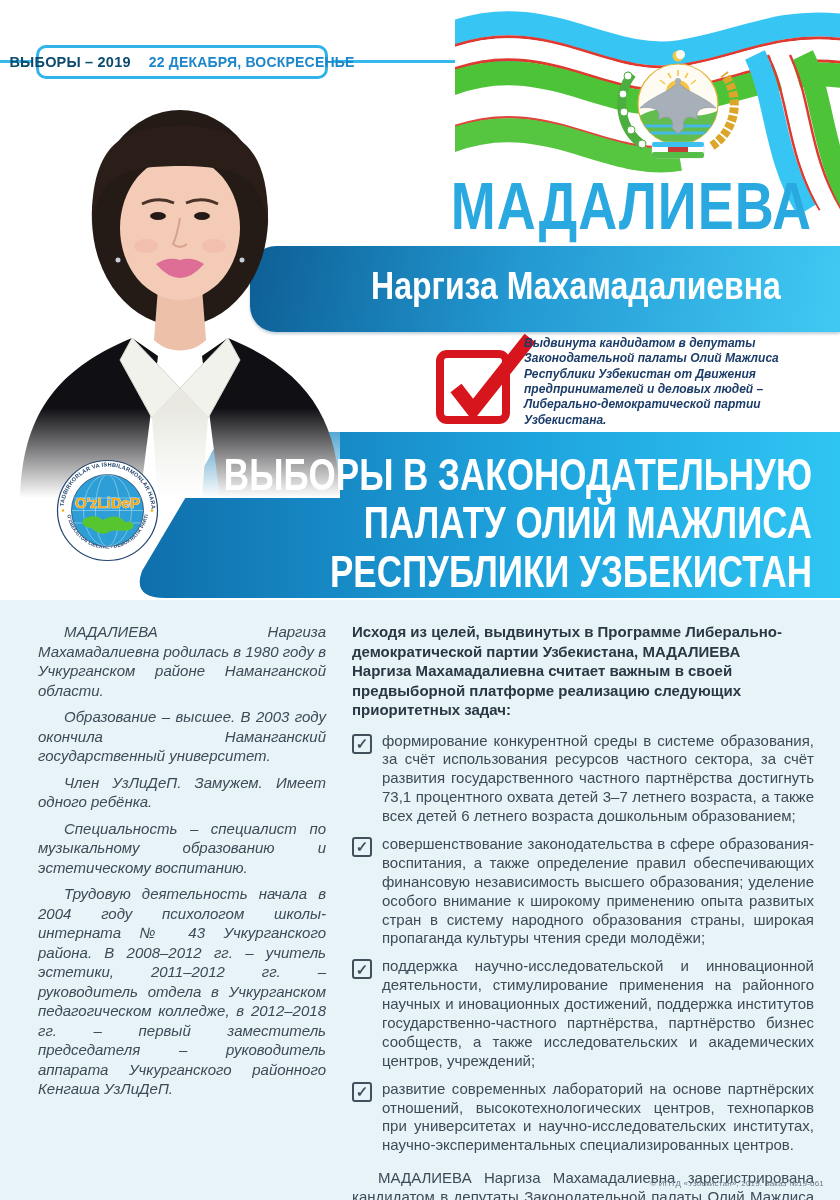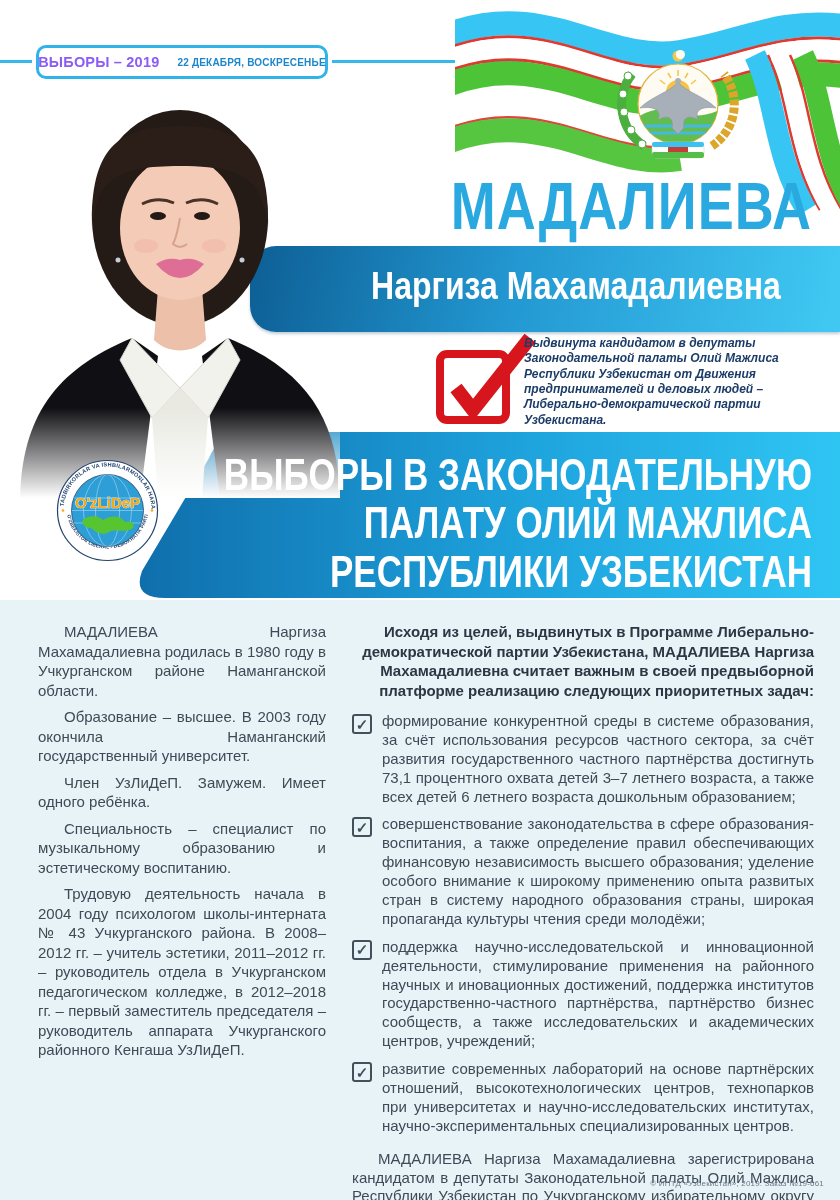--- a/index.html
+++ b/index.html
@@ -5,22 +5,22 @@
   html,body{margin:0;padding:0;background:#9e9e9e;}
   .page{position:relative;width:840px;height:1200px;margin:0 auto;background:#ffffff;
         overflow:hidden;font-family:"Liberation Sans",sans-serif;}
   .abs{position:absolute;}
 
   
   .rule{position:absolute;top:60px;height:3px;background:#35b9ea;}
   .badge{position:absolute;left:36px;top:45px;width:292px;height:34px;border:3px solid #2fb3e8;
          border-radius:10px;display:flex;align-items:center;justify-content:center;gap:9px;
          background:#fff;box-sizing:border-box;}
-  .badge .b1{font-size:14.5px;font-weight:bold;color:#8b5cf6;letter-spacing:.2px;white-space:nowrap;}
-  .badge .b2{font-size:10px;font-weight:bold;color:#1c86cb;letter-spacing:.2px;white-space:nowrap;}
+  .badge .b1{font-size:14.5px;font-weight:bold;color:#0c4a6e;letter-spacing:.2px;white-space:nowrap;}
+  .badge .b2{font-size:14px;font-weight:bold;color:#1c86cb;letter-spacing:.2px;white-space:nowrap;}
   .badge .div{width:2px;align-self:stretch;background:#2fb3e8;margin:2px 0;}
 
   
   .surname{position:absolute;right:28px;top:168px;font-size:54px;font-weight:bold;color:#29a9e0;
            letter-spacing:1px;transform:scaleY(1.22);transform-origin:top right;white-space:nowrap;z-index:4;}
   .nameband{position:absolute;left:250px;right:0;top:246px;height:86px;border-radius:26px 0 0 26px;
             background:linear-gradient(100deg,#0d5f95 0%,#2398d2 45%,#41c9f3 100%);z-index:2;
             box-shadow:0 2px 3px rgba(0,60,100,.25);}
   .namebandtxt{position:absolute;left:340px;right:28px;top:264px;text-align:center;color:#fff;
                font-size:32px;font-weight:bold;transform:scaleY(1.2);transform-origin:top center;
@@ -34,24 +34,24 @@
   
   .bannersvg{position:absolute;left:110px;top:430px;z-index:1;}
   .headline{position:absolute;right:28px;top:450px;text-align:right;color:#ffffff;font-weight:bold;
             font-size:35px;line-height:38px;transform:scaleY(1.28);transform-origin:top right;
             white-space:nowrap;z-index:3;}
 
   
   .bodybg{position:absolute;left:0;top:600px;width:840px;height:600px;background:#e8f3f8;z-index:0;}
   .leftcol{position:absolute;left:38px;top:622px;width:288px;font-size:15px;line-height:1.3;
            color:#3e4a55;text-align:justify;z-index:2;}
-  .leftcol p{margin:0 0 7px 0;text-indent:26px;}
+  .leftcol p{margin:0 0 7px 0;text-indent:26px;font-style:italic;}
   .rightcol{position:absolute;left:352px;top:622px;width:462px;font-size:15px;line-height:1.26;
             color:#3e4a55;z-index:2;}
-  .intro{font-weight:bold;text-align:right;color:#2b3742;margin:0 0 12px 0;line-height:1.3;}
+  .intro{font-weight:bold;text-align:left;color:#2b3742;margin:0 18px 12px 0;line-height:1.3;}
   .pitem{display:flex;gap:10px;margin:0 0 9px 0;}
   .pcheck{flex:0 0 20px;width:20px;height:20px;border:2.5px solid #42505c;border-radius:3px;
           box-sizing:border-box;margin-top:2px;display:flex;align-items:center;justify-content:center;
           font-size:15px;font-weight:bold;color:#42505c;line-height:1;}
   .pitem p{margin:0;text-align:justify;}
   .closing{margin:14px 0 0 0;text-indent:26px;text-align:justify;}
 
   .imprint{position:absolute;right:16px;top:1179px;font-size:8px;color:#69798a;letter-spacing:.2px;z-index:2;}
 
   .artz{z-index:1;}

